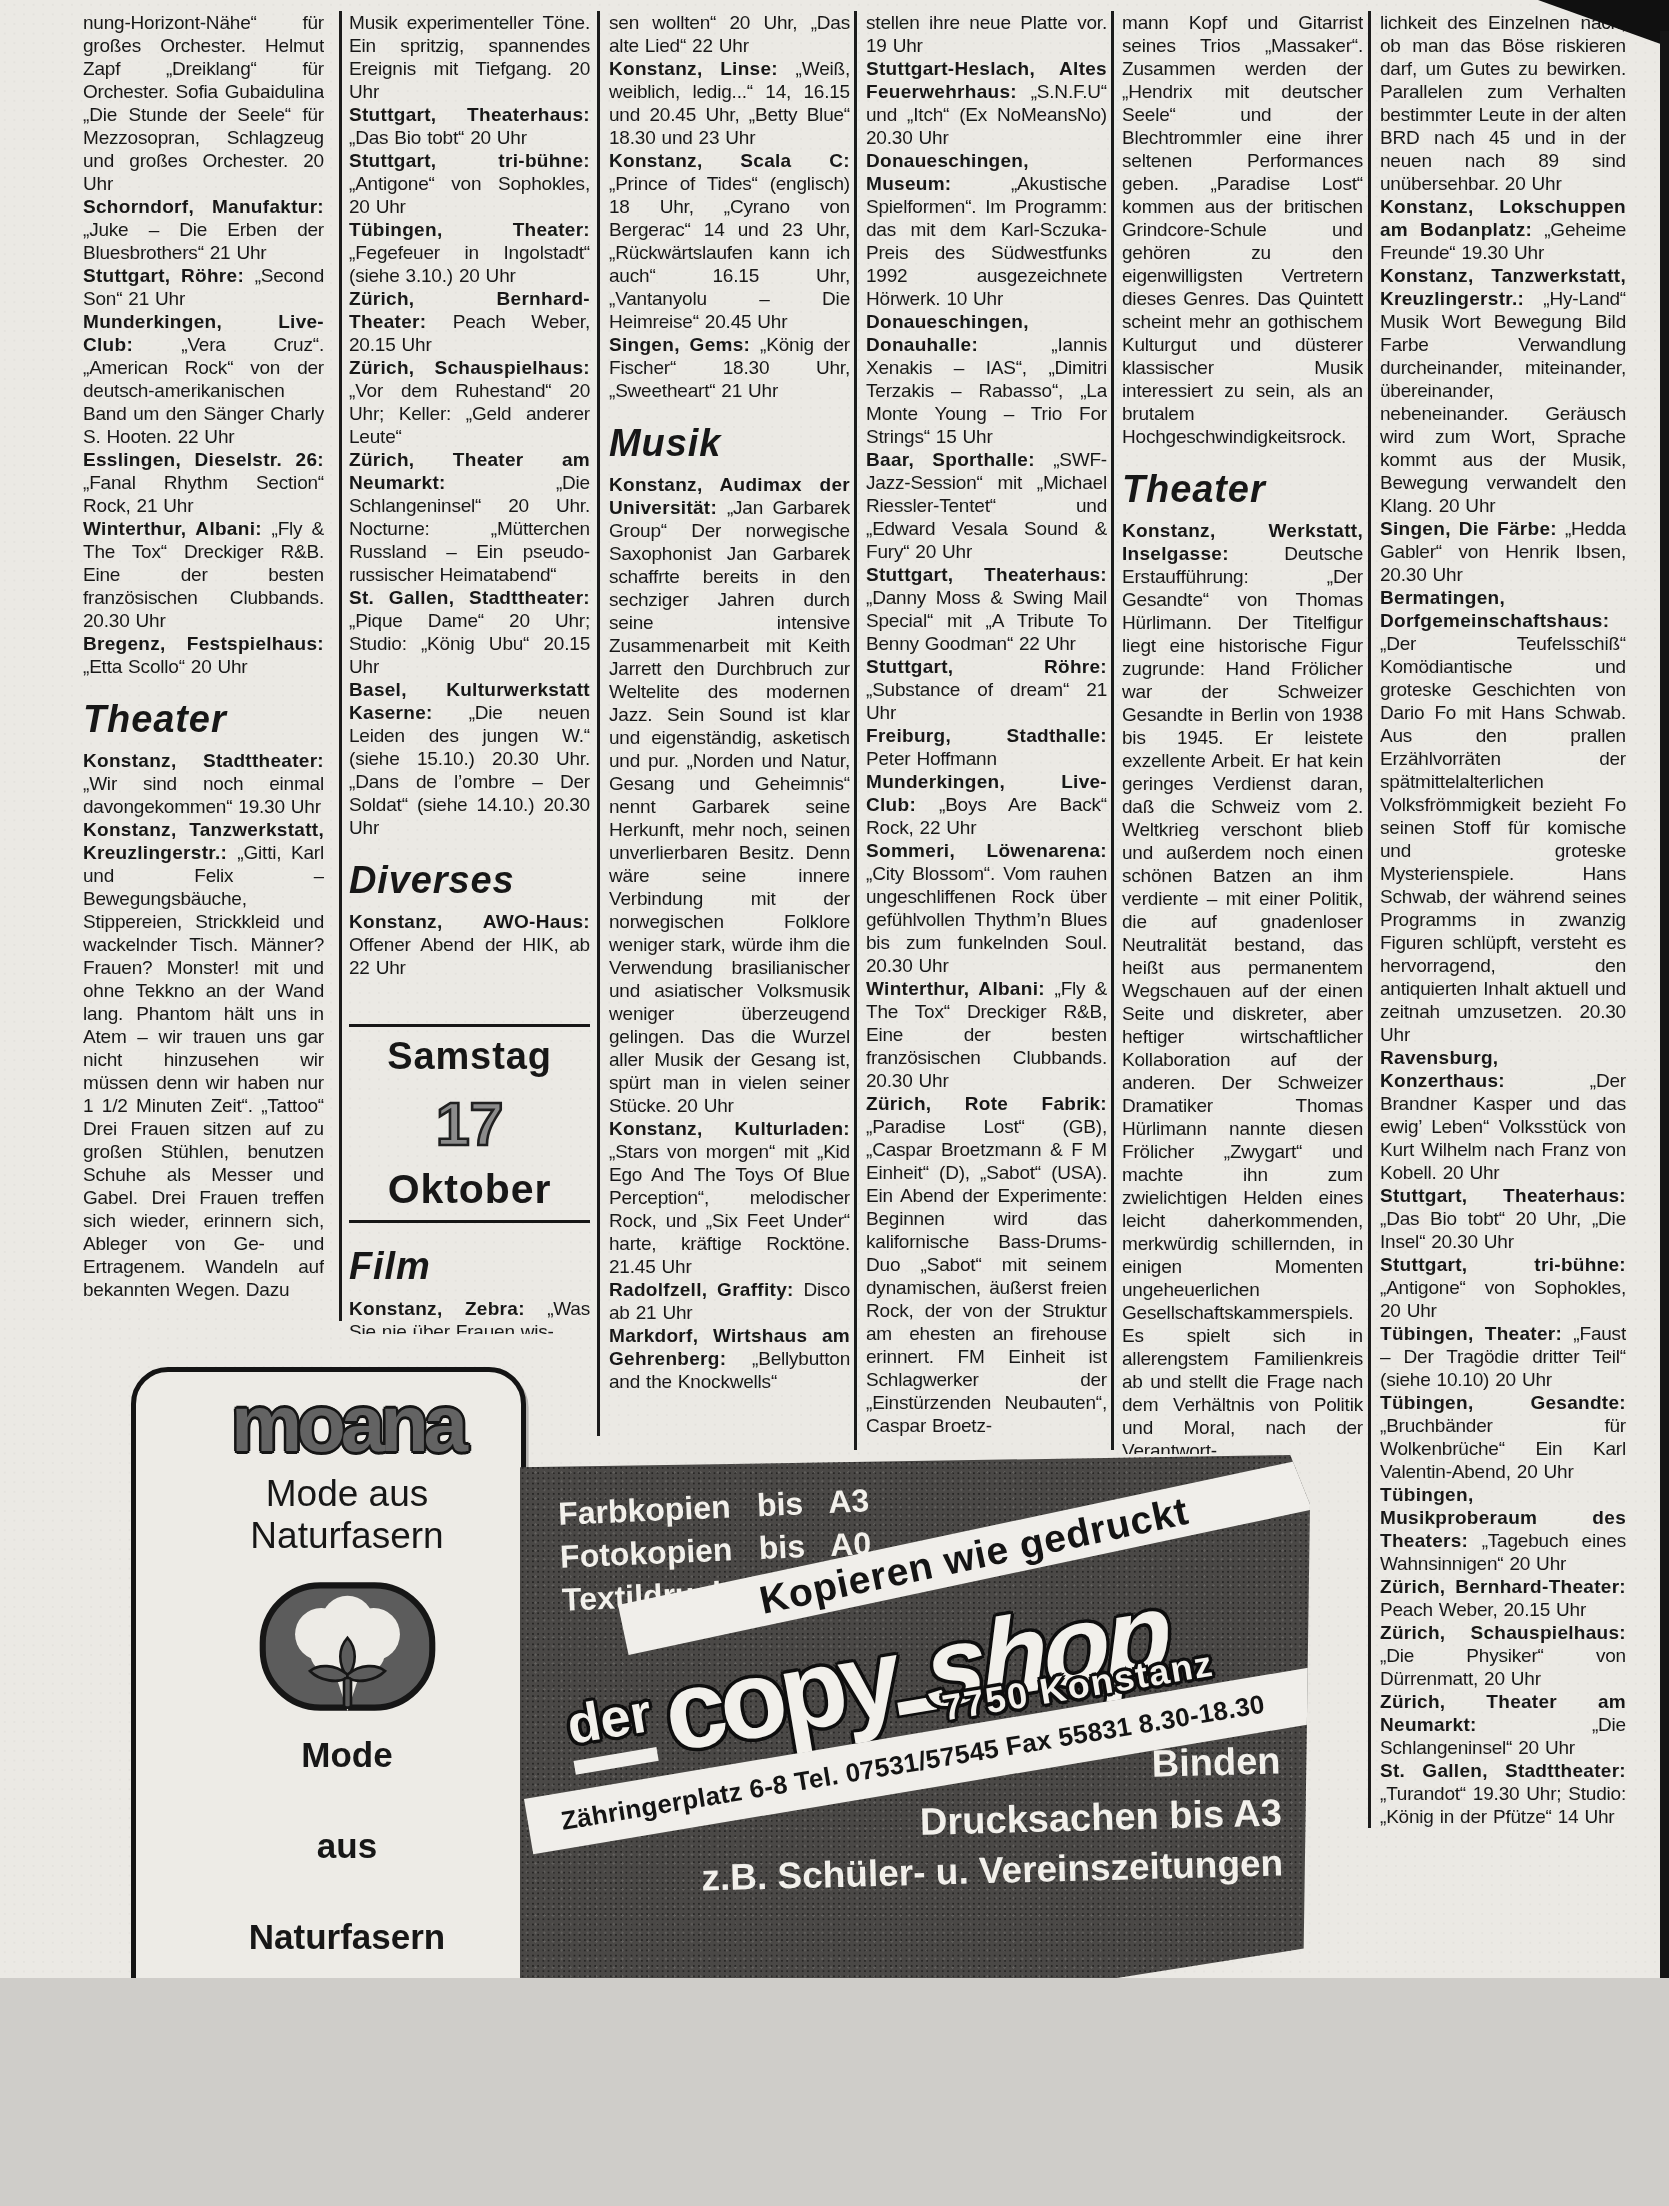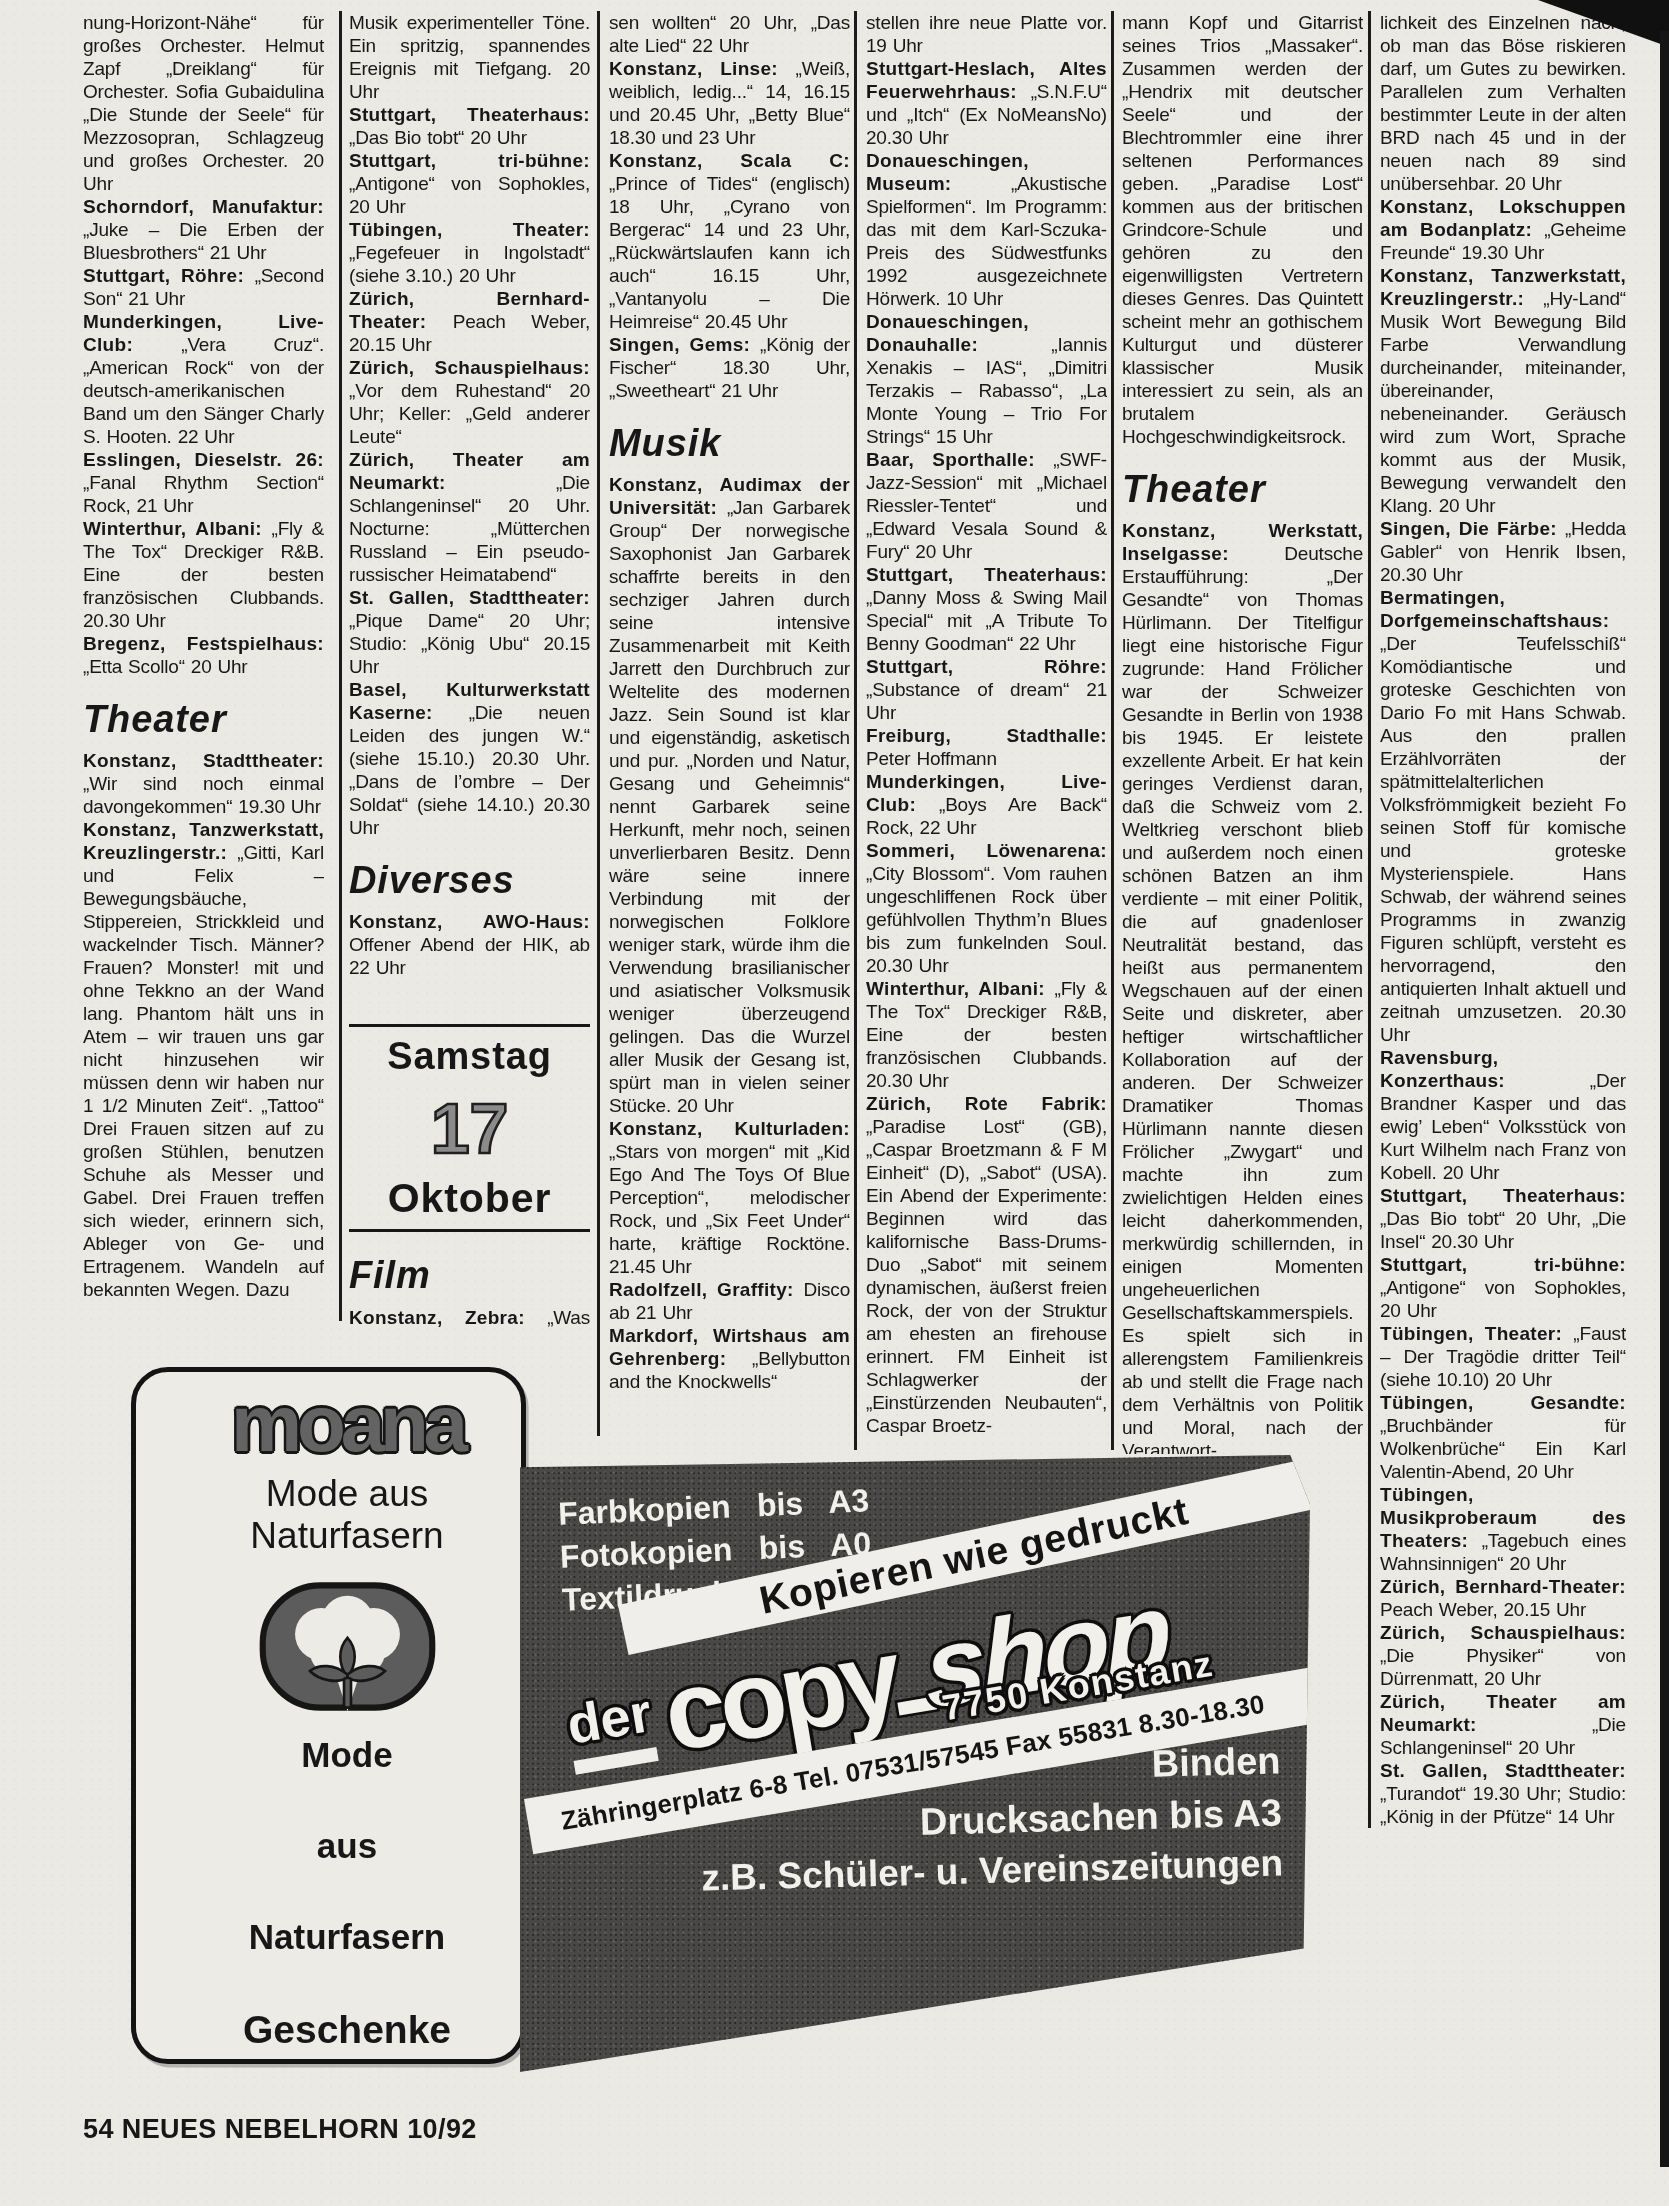--- a/index.html
+++ b/index.html
@@ -1,16 +1,16 @@
 <!DOCTYPE html>
 <html style="font-size:14px"><head>
 <meta charset="utf-8">
 <style>
   html,body{margin:0;padding:0;background:#cfcdc9;}
-  .page{position:relative;width:1669px;height:2206px;background:#ebe9e4;
+  .page{position:relative;width:1669px;height:1978px;background:#ebe9e4;
         font-family:"Liberation Sans",sans-serif;color:#171717;overflow:hidden;
         background-image:radial-gradient(rgba(120,120,115,.06) 0.9px,transparent 1.2px);
         background-size:9.6px 9.6px;}
   
   .col{position:absolute;top:10.5px;width:241px;overflow:hidden;text-align:justify;
        font-size:19px;line-height:23px;letter-spacing:-0.2px;word-spacing:0.9px;}
   .col p{margin:0;}
   .col p b{font-weight:700;letter-spacing:0.3px;}
   .sec{font-style:italic;font-weight:700;font-size:38px;line-height:1.1;
        margin:21px 0 8.7px 0;letter-spacing:0.9px;text-align:left;}
@@ -23,21 +23,21 @@
   .vline{position:absolute;top:10.5px;width:2.6px;background:#1b1b1b;}
   #v1{left:339px;height:1310px;}
   #v2{left:597px;height:1425px;}
   #v3{left:854px;height:1439px;}
   #v4{left:1111px;height:1439px;}
   #v5{left:1368px;height:1817px;}
   
   .datebox{margin:45px 0 23px 0;text-align:center;}
   .db-rule{height:3.5px;background:#161616;}
   .db-day{font-size:38px;font-weight:700;margin:17.5px 0 26px 0;letter-spacing:0.9px;}
-  .db-num{font-size:70px;font-weight:700;line-height:1;color:#8b8b8b;
+  .db-num{font-size:61px;font-weight:700;line-height:1;color:#8b8b8b;
           -webkit-text-stroke:2.6px #202020;margin:0 0 23px 0;}
   .db-month{font-size:41px;font-weight:700;margin:0 0 19px 0;letter-spacing:0.9px;}
   
   .moana{position:absolute;left:131px;top:1367px;width:348px;height:687px;
          border:5.2px solid #141414;border-radius:37px;background:#edebe6;
          text-align:center;overflow:hidden;box-shadow:2.6px 3.5px 0 0 rgba(20,20,20,.25);padding-left:37px;}
   .moana-logo{margin-top:12.2px;font-size:80px;font-weight:700;letter-spacing:-5.2px;line-height:1;
      color:#636363;
      text-shadow:2.6px 0 #161616,-2.6px 0 #161616,0 2.6px #161616,0 -2.6px #161616,
                  1.7px 1.7px #161616,-1.7px -1.7px #161616,1.7px -1.7px #161616,-1.7px 1.7px #161616;}

